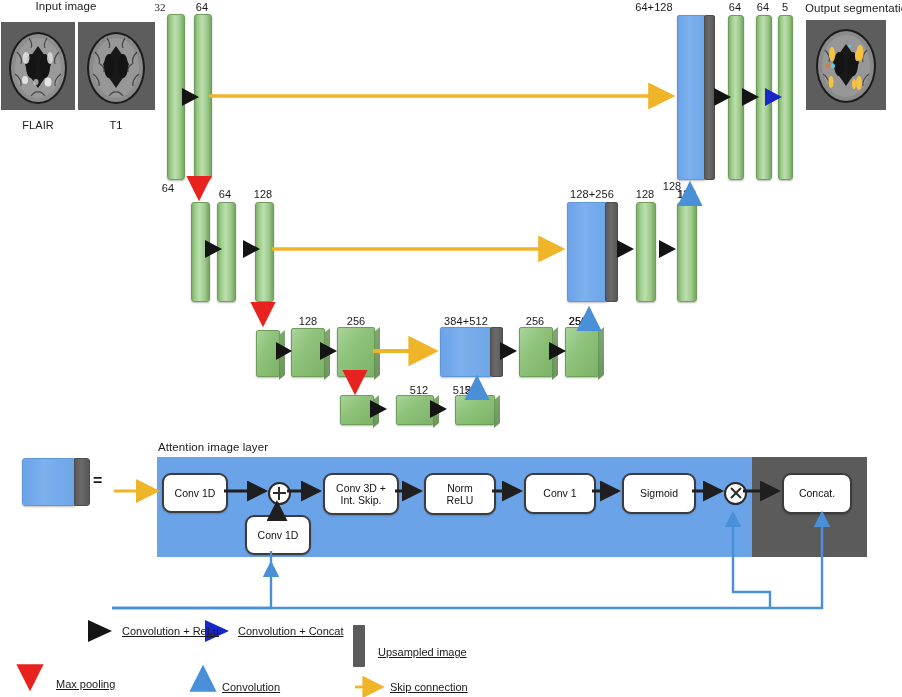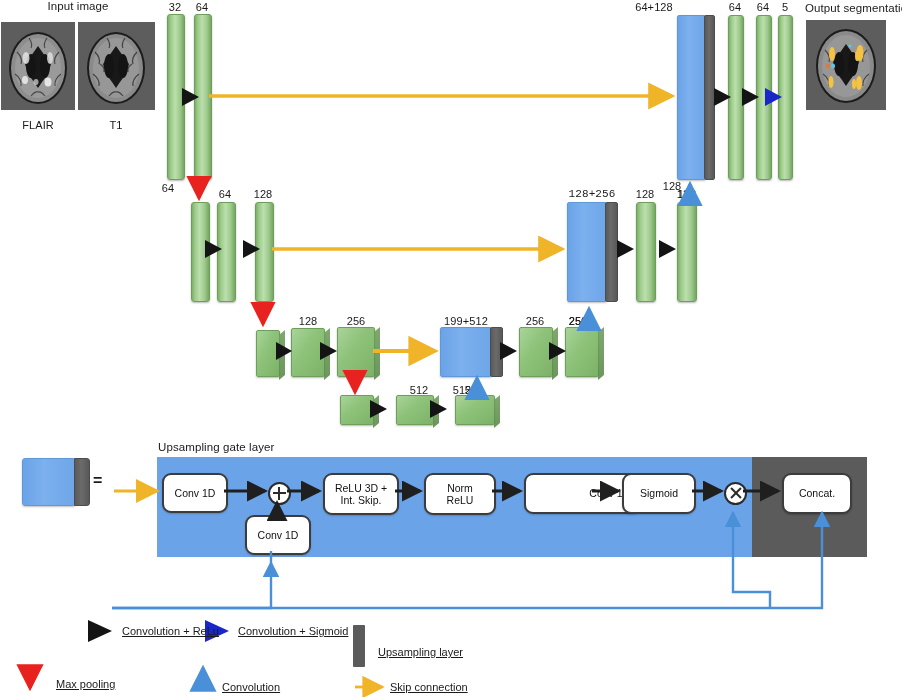--- a/index.html
+++ b/index.html
@@ -76,21 +76,21 @@
 
   
   .legend-item{position:absolute;font-size:11px;color:#1a1a1a;white-space:nowrap;text-decoration:underline;}
   .legend-bar{position:absolute;background:#5b5b5b;border-radius:1px;}
 </style>
 </head>
 <body>
 
 <div id="canvas">
 
-  <div class="lbl c title-sm" style="left:78px;top:0px;">Input image</div>
+  <div class="lbl c title-sm" style="left:66px;top:0px;">Input image</div>
   <div class="lbl title-sm" style="left:805px;top:2px;">Output segmentation</div>
 
   <div class="mri" style="left:1px;top:22px;width:74px;height:88px;">
     <svg width="74" height="88" viewBox="0 0 74 88">
       <rect x="0" y="0" width="74" height="88" fill="#5d5d5d"></rect>
       <ellipse cx="37" cy="46" rx="29" ry="36" fill="#1c1c1c"></ellipse>
       <ellipse cx="37" cy="46" rx="27" ry="34" fill="#8d8d8d"></ellipse>
       <ellipse cx="37" cy="46" rx="23" ry="30" fill="#9a9a9a"></ellipse>
       <path d="M37 24 L30 34 L24 42 L27 52 L33 60 L37 66 L41 60 L47 52 L50 42 L44 34 Z" fill="#181818"></path>
       <ellipse cx="30" cy="44" rx="5" ry="12" fill="#141414"></ellipse>
@@ -164,21 +164,21 @@
       <g fill="#e07a33">
           <ellipse cx="22" cy="46" rx="2" ry="2.6"></ellipse>
         </g>
       <g fill="#58c8e8">
           <ellipse cx="27" cy="46" rx="2.2" ry="2.2"></ellipse>
         <ellipse cx="44" cy="26" rx="1.6" ry="1.6"></ellipse>
         </g>
     </svg>
   </div>
 
-  <div class="lbl c" style="left:175px;top:1px;">32</div>
+  <div class="lbl c" style="left:160px;top:1px;font-family:Liberation Serif, serif;">32</div>
   <div class="lbl c" style="left:202px;top:1px;">64</div>
   <div class="green" style="left:167px;top:14px;width:16px;height:164px;"></div>
   <div class="green" style="left:194px;top:14px;width:16px;height:164px;"></div>
 
   <div class="lbl c" style="left:654px;top:1px;">64+128</div>
   <div class="blue" style="left:677px;top:15px;width:27px;height:163px;"></div>
   <div class="grey" style="left:704px;top:15px;width:9px;height:163px;"></div>
 
   <div class="lbl c" style="left:735px;top:1px;">64</div>
   <div class="lbl c" style="left:763px;top:1px;">64</div>
@@ -186,36 +186,36 @@
   <div class="green" style="left:728px;top:15px;width:14px;height:163px;"></div>
   <div class="green" style="left:756px;top:15px;width:14px;height:163px;"></div>
   <div class="green" style="left:778px;top:15px;width:13px;height:163px;"></div>
 
   <div class="lbl c" style="left:225px;top:188px;">64</div>
   <div class="lbl c" style="left:263px;top:188px;">128</div>
   <div class="green" style="left:191px;top:202px;width:17px;height:98px;"></div>
   <div class="green" style="left:217px;top:202px;width:17px;height:98px;"></div>
   <div class="green" style="left:255px;top:202px;width:17px;height:98px;"></div>
 
-  <div class="lbl c" style="left:592px;top:188px;font-family:Liberation Mono, monospace;">128+256</div>
+  <div class="lbl c" style="left:592px;top:188px;">128+256</div>
   <div class="blue" style="left:567px;top:202px;width:38px;height:98px;"></div>
   <div class="grey" style="left:605px;top:202px;width:11px;height:98px;"></div>
 
   <div class="lbl c" style="left:645px;top:188px;">128</div>
   <div class="lbl c" style="left:686px;top:188px;">128</div>
   <div class="green" style="left:636px;top:202px;width:18px;height:98px;"></div>
   <div class="green" style="left:677px;top:202px;width:18px;height:98px;"></div>
 
   <div class="lbl c" style="left:308px;top:315px;">128</div>
   <div class="lbl c" style="left:356px;top:315px;">256</div>
   <div class="green slab" style="left:256px;top:330px;width:22px;height:45px;"></div>
   <div class="green slab" style="left:291px;top:328px;width:32px;height:47px;"></div>
   <div class="green slab" style="left:337px;top:327px;width:36px;height:48px;"></div>
 
-  <div class="lbl c" style="left:466px;top:315px;">199+512</div>
+  <div class="lbl c" style="left:466px;top:315px;">384+512</div>
   <div class="blue" style="left:440px;top:327px;width:50px;height:48px;"></div>
   <div class="grey" style="left:490px;top:327px;width:11px;height:48px;"></div>
 
   <div class="lbl c" style="left:535px;top:315px;">256</div>
   <div class="lbl c" style="left:578px;top:315px;">256</div>
   <div class="green slab" style="left:519px;top:327px;width:32px;height:48px;"></div>
   <div class="green slab" style="left:565px;top:327px;width:32px;height:48px;"></div>
 
   <div class="lbl c" style="left:419px;top:384px;">512</div>
   <div class="lbl c" style="left:474px;top:384px;">512</div>
@@ -287,39 +287,39 @@
 
     <line x1="477" y1="394" x2="477" y2="378" stroke="#4a90d9" stroke-width="3.2" marker-end="url(#bluArr)"></line>
     <line x1="589" y1="325" x2="589" y2="309" stroke="#4a90d9" stroke-width="3.2" marker-end="url(#bluArr)"></line>
     <line x1="690" y1="200" x2="690" y2="184" stroke="#4a90d9" stroke-width="3.2" marker-end="url(#bluArr)"></line>
   </svg>
 
   <div class="blue" style="left:22px;top:458px;width:52px;height:46px;border-radius:3px;"></div>
   <div class="grey" style="left:74px;top:458px;width:14px;height:46px;border-radius:0 3px 3px 0;"></div>
   <div class="lbl" style="left:93px;top:472px;font-size:16px;font-weight:bold;">=</div>
 
-  <div class="lbl title-sm" style="left:158px;top:441px;">Upsampling gate layer</div>
+  <div class="lbl title-sm" style="left:158px;top:441px;">Attention image layer</div>
   <div class="ag-panel" style="left:157px;top:457px;width:595px;height:100px;"></div>
   <div class="ag-grey" style="left:752px;top:457px;width:115px;height:100px;"></div>
 
   <div class="ag-box" style="left:162px;top:473px;width:62px;height:36px;">
     <span>Conv 1D</span>
   </div>
   <div class="ag-box" style="left:245px;top:515px;width:62px;height:36px;">
     <span>Conv 1D</span>
   </div>
   <div class="ag-box" style="left:323px;top:473px;width:72px;height:38px;flex-direction:column;">
-    <span>ReLU 3D +</span>
+    <span>Conv 3D +</span>
     <span>Int. Skip.</span>
   </div>
   <div class="ag-box" style="left:424px;top:473px;width:68px;height:38px;flex-direction:column;">
     <span>Norm</span>
     <span>ReLU</span>
   </div>
-  <div class="ag-box" style="left:524px;top:473px;width:68px;height:37px;padding-left:46px;">
+  <div class="ag-box" style="left:524px;top:473px;width:68px;height:37px;">
     <span>Conv 1</span>
   </div>
   <div class="ag-box" style="left:782px;top:473px;width:66px;height:37px;">
     <span>Concat.</span>
   </div>
   <div class="ag-box" style="left:622px;top:473px;width:70px;height:37px;">
     <span>Sigmoid</span>
   </div>
 
   <div class="op-circle" style="left:268px;top:482px;width:19px;height:19px;">
@@ -360,19 +360,19 @@
   <svg class="ov">
     <path d="M88,620 L112,631 L88,642 Z" fill="#141414"></path>
     <path d="M205,620 L229,631 L205,642 Z" fill="#1a27c8"></path>
     <line x1="30" y1="668" x2="30" y2="688" stroke="#e8221e" stroke-width="3.4" marker-end="url(#redArr)"></line>
     <line x1="203" y1="690" x2="203" y2="668" stroke="#4a90d9" stroke-width="3.4" marker-end="url(#bluArr)"></line>
     <line x1="355" y1="687" x2="382" y2="687" stroke="#f0b429" stroke-width="2.8" marker-end="url(#yelArr)"></line>
   </svg>
   <div class="legend-bar" style="left:353px;top:625px;width:12px;height:42px;"></div>
 
   <div class="legend-item" style="left:122px;top:625px;">Convolution + ReLu</div>
-  <div class="legend-item" style="left:238px;top:625px;">Convolution + Sigmoid</div>
-  <div class="legend-item" style="left:378px;top:646px;">Upsampling layer</div>
+  <div class="legend-item" style="left:238px;top:625px;">Convolution + Concat</div>
+  <div class="legend-item" style="left:378px;top:646px;">Upsampled image</div>
   <div class="legend-item" style="left:56px;top:678px;">Max pooling</div>
   <div class="legend-item" style="left:222px;top:681px;">Convolution</div>
   <div class="legend-item" style="left:390px;top:681px;">Skip connection</div>
 
 </div>
 
 </body></html>

